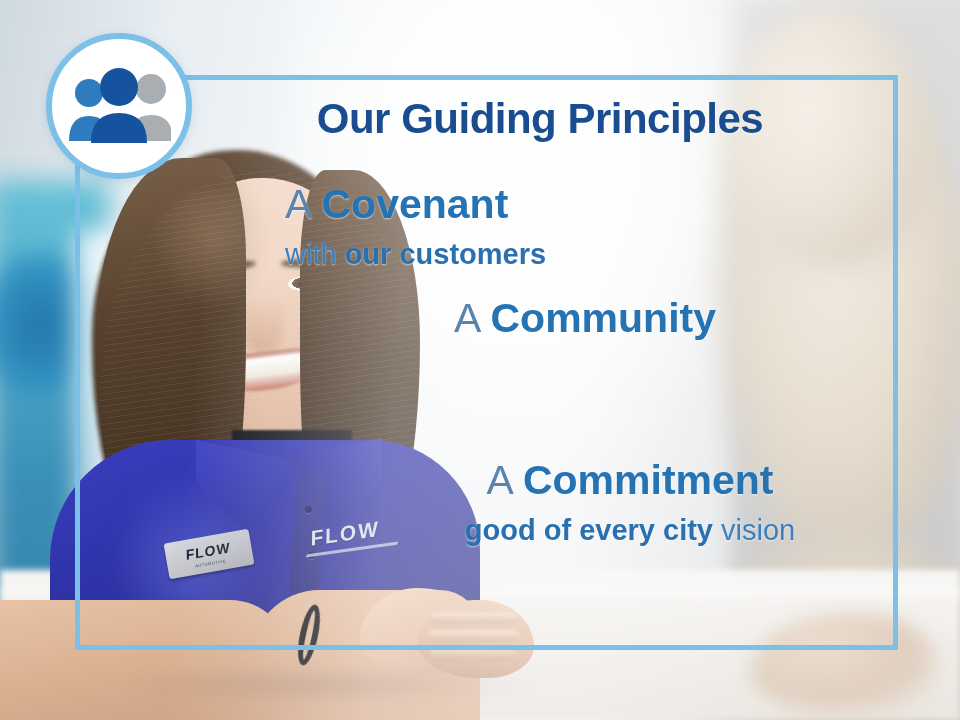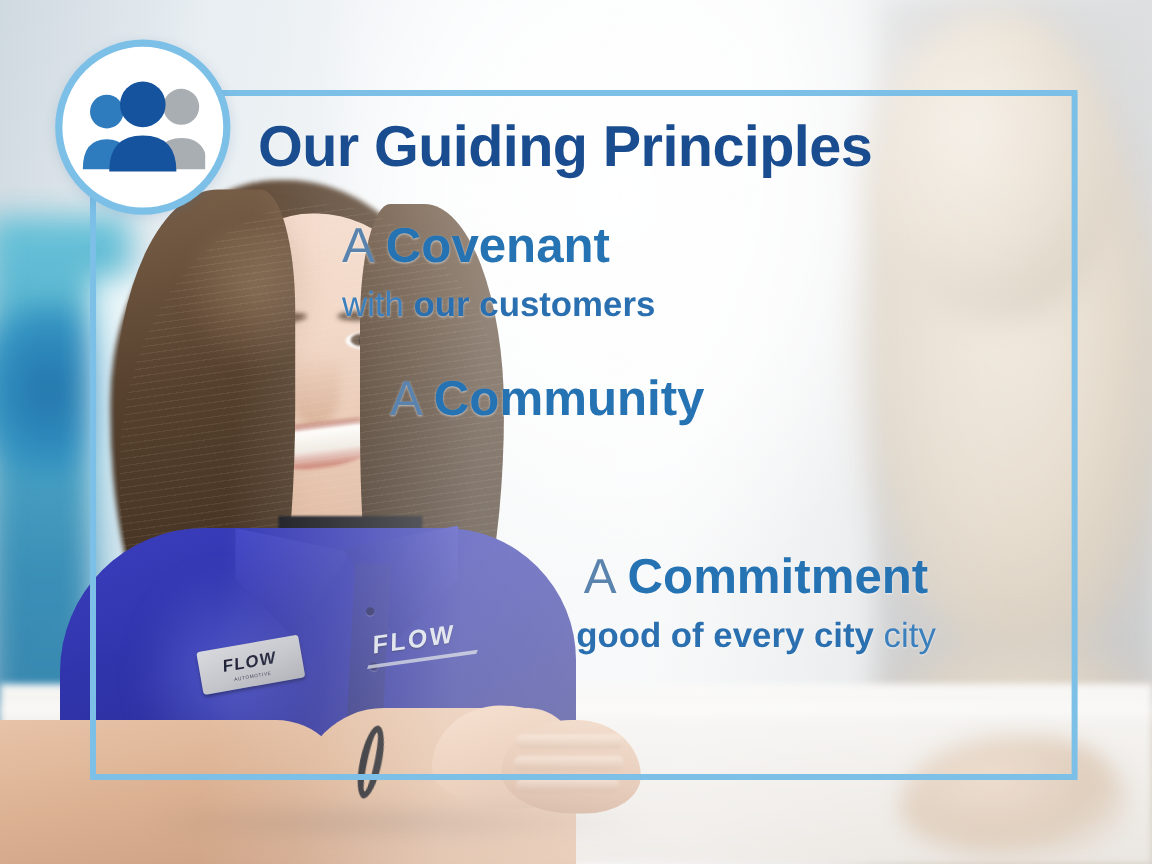--- a/index.html
+++ b/index.html
@@ -312,22 +312,22 @@
     display:flex; align-items:center; justify-content:center;
   }
   .badge-circle svg{ width:104px; height:78px; display:block; }
 
   
   .content{
     position:absolute; left:75px; top:75px; width:823px; height:575px;
   }
   .title{
     position:absolute; left:140px; top:20px; width:650px;
-    text-align:left;
-    font-size:48px; font-weight:bold; letter-spacing:-.5px;
+    text-align:center;
+    font-size:42px; font-weight:bold; letter-spacing:-.5px;
     color:#1A4D8F;
     font-family:"Liberation Sans", sans-serif;
     text-shadow:0 1px 2px rgba(255,255,255,.65);
   }
   .block{ position:absolute; }
   .headline{
     font-size:41px; color:#2E78B8; line-height:1.05;
     font-family:"Liberation Sans", sans-serif;
     text-shadow:0 1px 2px rgba(255,255,255,.6);
     white-space:nowrap;
@@ -337,21 +337,21 @@
   .sub{
     font-size:29px; color:#3C7FBD; line-height:1.28;
     font-family:"Liberation Sans", sans-serif;
     text-shadow:0 1px 2px rgba(255,255,255,.6);
     white-space:nowrap;
   }
   .sub b{ font-weight:bold; color:#2A6FB0; }
 
   .b1{ left:210px; top:108px; width:520px; text-align:left; }
   .b1 .sub{ margin-top:10px; }
-  .b2{ left:250px; top:236px; width:520px; }
+  .b2{ left:250px; top:222px; width:520px; text-align:center; }
   .b2 .sub{ margin-top:10px; }
   .b3{ left:290px; top:384px; width:530px; text-align:center; }
   .b3 .sub{ margin-top:10px; }
 </style>
 </head>
 <body>
 
 <div id="stage">
 
   <div class="photo">
@@ -455,18 +455,18 @@
         <span class="word">Community</span>
       </div>
     </div>
 
     <div class="block b3">
       <div class="headline">
         <span class="art">A</span>
         <span class="word">Commitment</span>
       </div>
       <div class="sub">
-        <span></span><b>good of every city</b><span> city</span>
+        <span></span><b>good of every city</b><span> vision</span>
       </div>
     </div>
 
   </div>
 </div>
 
 </body></html>

